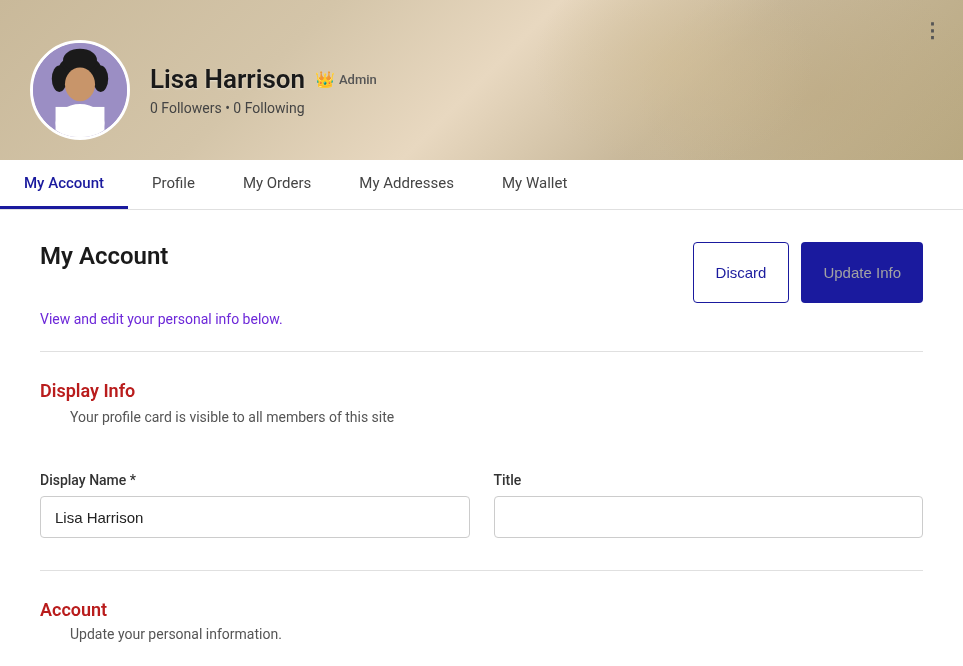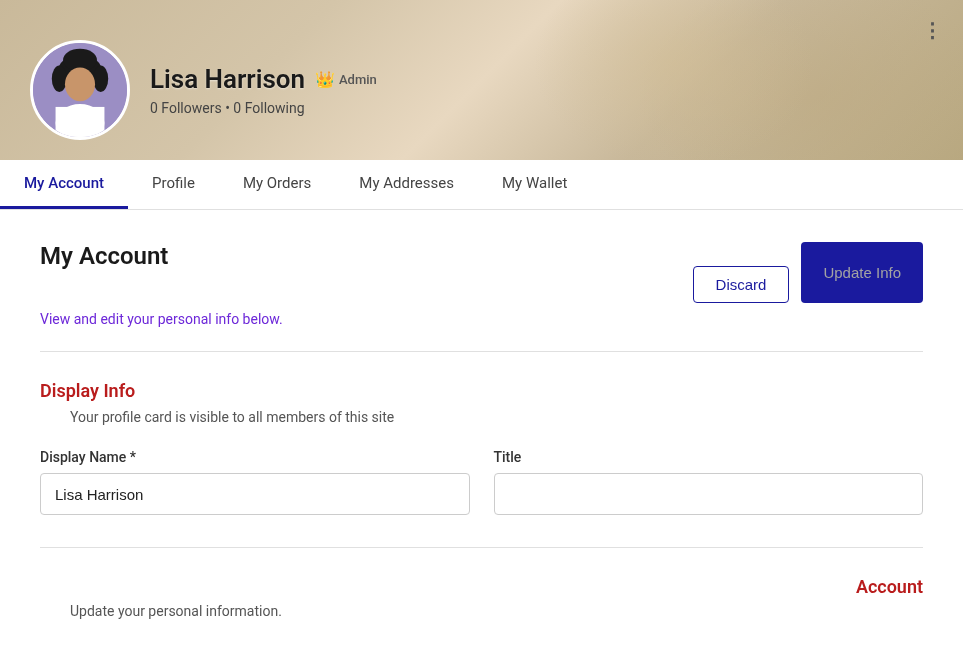--- a/index.html
+++ b/index.html
@@ -114,21 +114,21 @@
     .page-title {
       font-size: 24px;
       font-weight: 600;
       color: #1a1a1a;
     }
     .page-subtitle {
       font-size: 14px;
       color: #6d28d9;
       margin-bottom: 24px;
     }
-    .action-buttons { display: flex; gap: 12px; align-items: flex-end; }
+    .action-buttons { display: flex; gap: 12px; }
     .btn-discard {
       padding: 9px 22px;
       font-size: 15px;
       border: 1px solid #1a1a9e;
       background: #fff;
       color: #1a1a9e;
       border-radius: 4px;
       cursor: pointer;
       font-weight: 500;
     }
@@ -159,39 +159,39 @@
       color: #555;
       margin-bottom: 24px;
       margin-left: 30px;
     }
     .form-row {
       display: grid;
       grid-template-columns: 1fr 1fr;
       gap: 24px;
       margin-bottom: 32px;
     }
-    .form-group { display: flex; flex-direction: column; gap: 8px; }
+    .form-group { display: flex; flex-direction: column; gap: 8px; margin-top: 23px; }
     .form-label {
       font-size: 14px;
       color: #333;
       font-weight: 500;
     }
     .form-input {
       padding: 10px 14px;
       font-size: 15px;
       border: 1px solid #ccc;
       border-radius: 4px;
       outline: none;
       color: #222;
       background: #fff;
       height: 42px;
     }
 
     .section-account { margin-top: 4px; }
-    .section-account .section-title { margin-bottom: 6px; text-align: right; }
+    .section-account .section-title { margin-bottom: 6px; }
     .section-account .section-subtitle { margin-bottom: 0; }
   </style>
 </head>
 <body>
 
 <div class="hero-banner">
   <div class="hero-content">
     <div class="avatar-wrapper">
 
       <svg viewBox="0 0 100 100" xmlns="http://www.w3.org/2000/svg">

